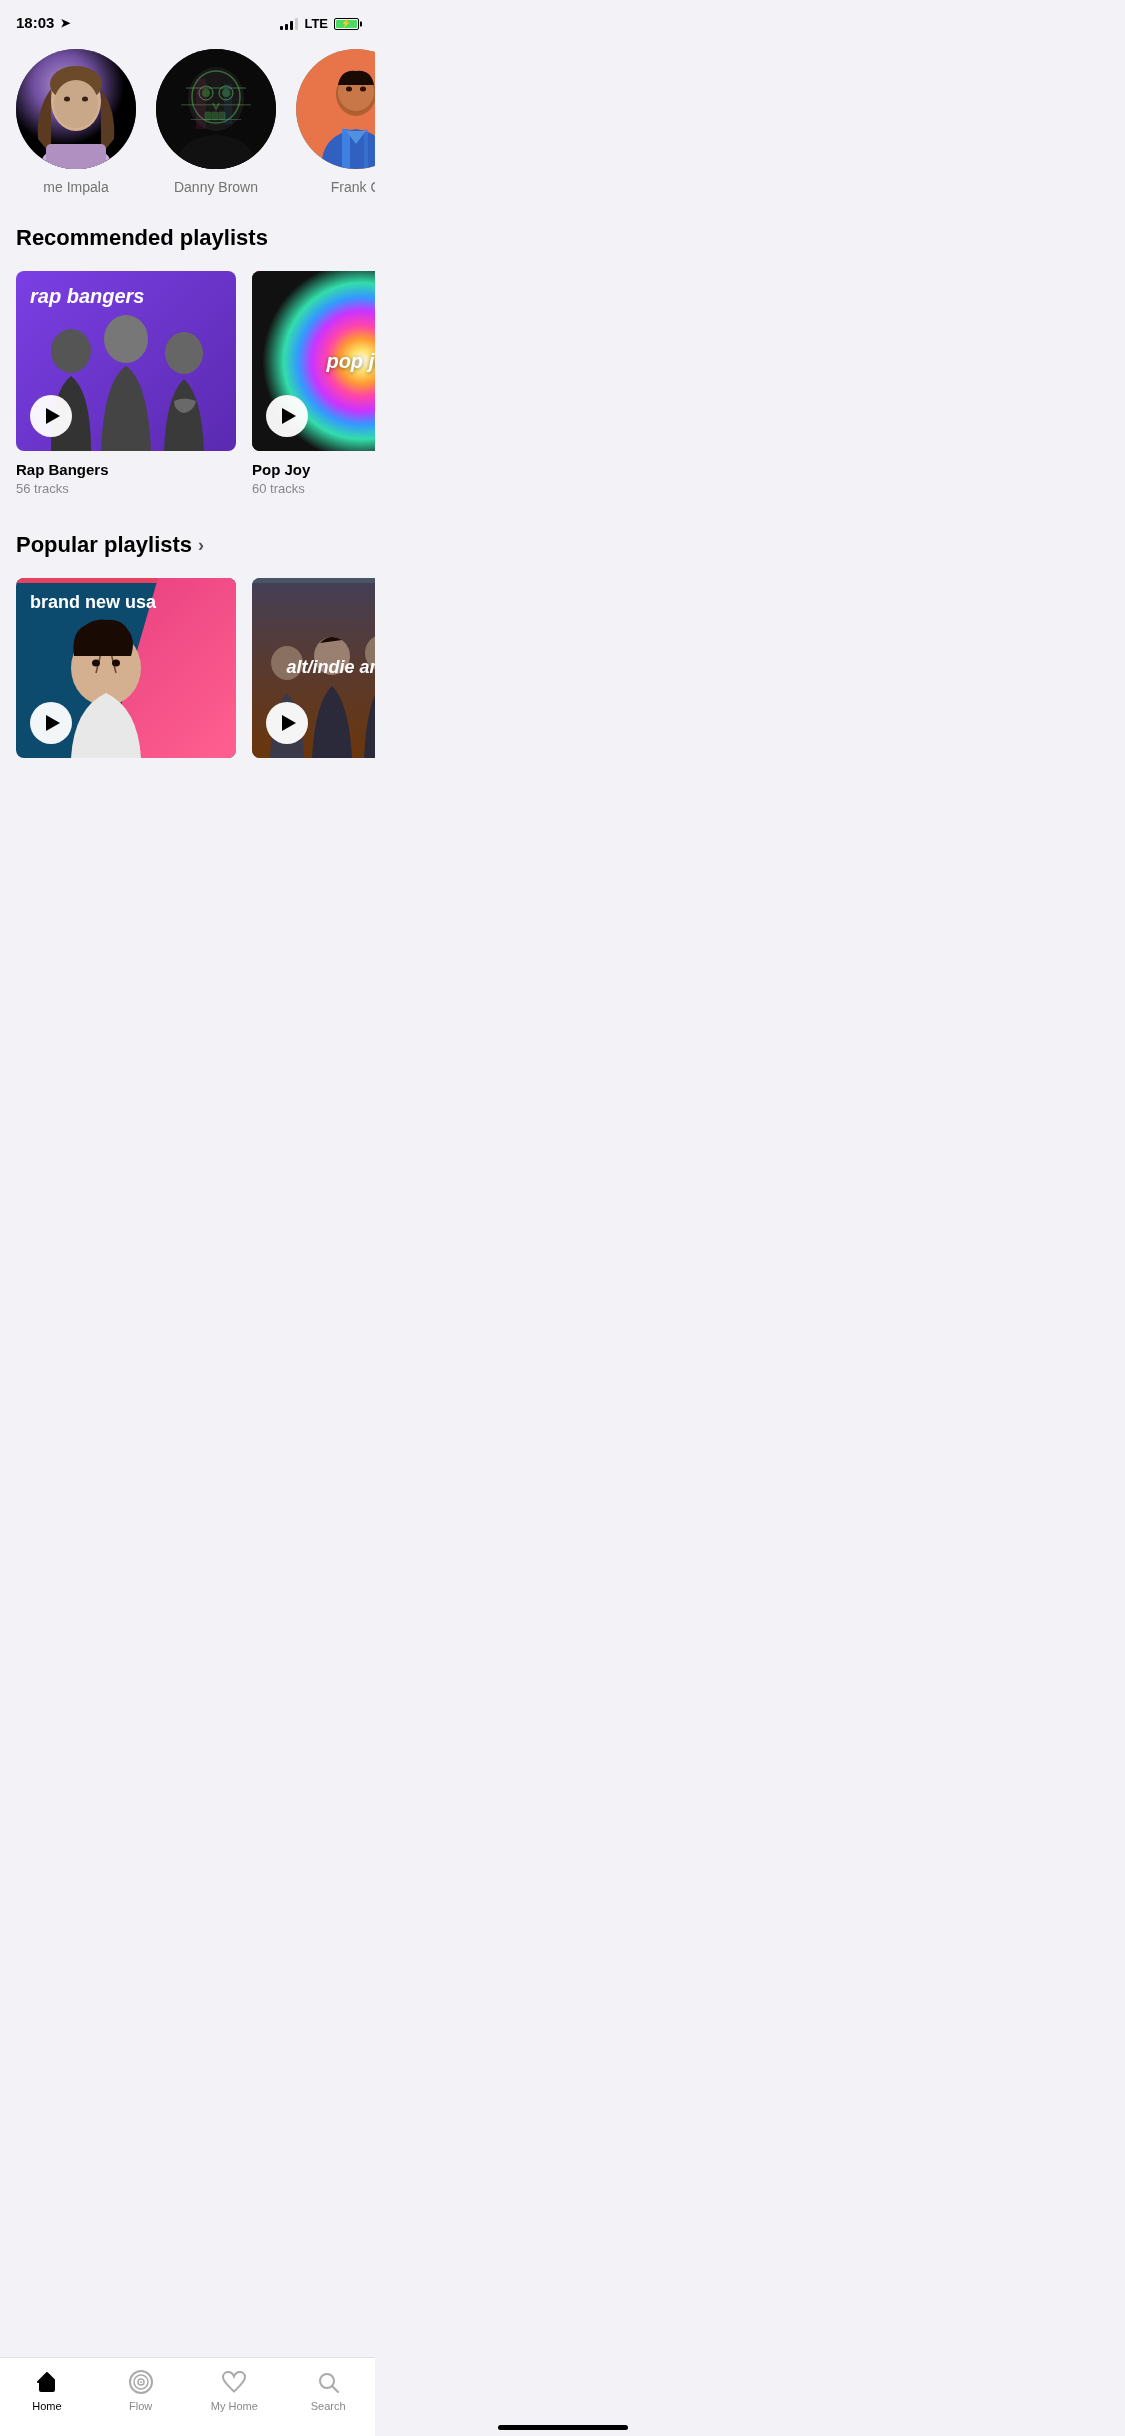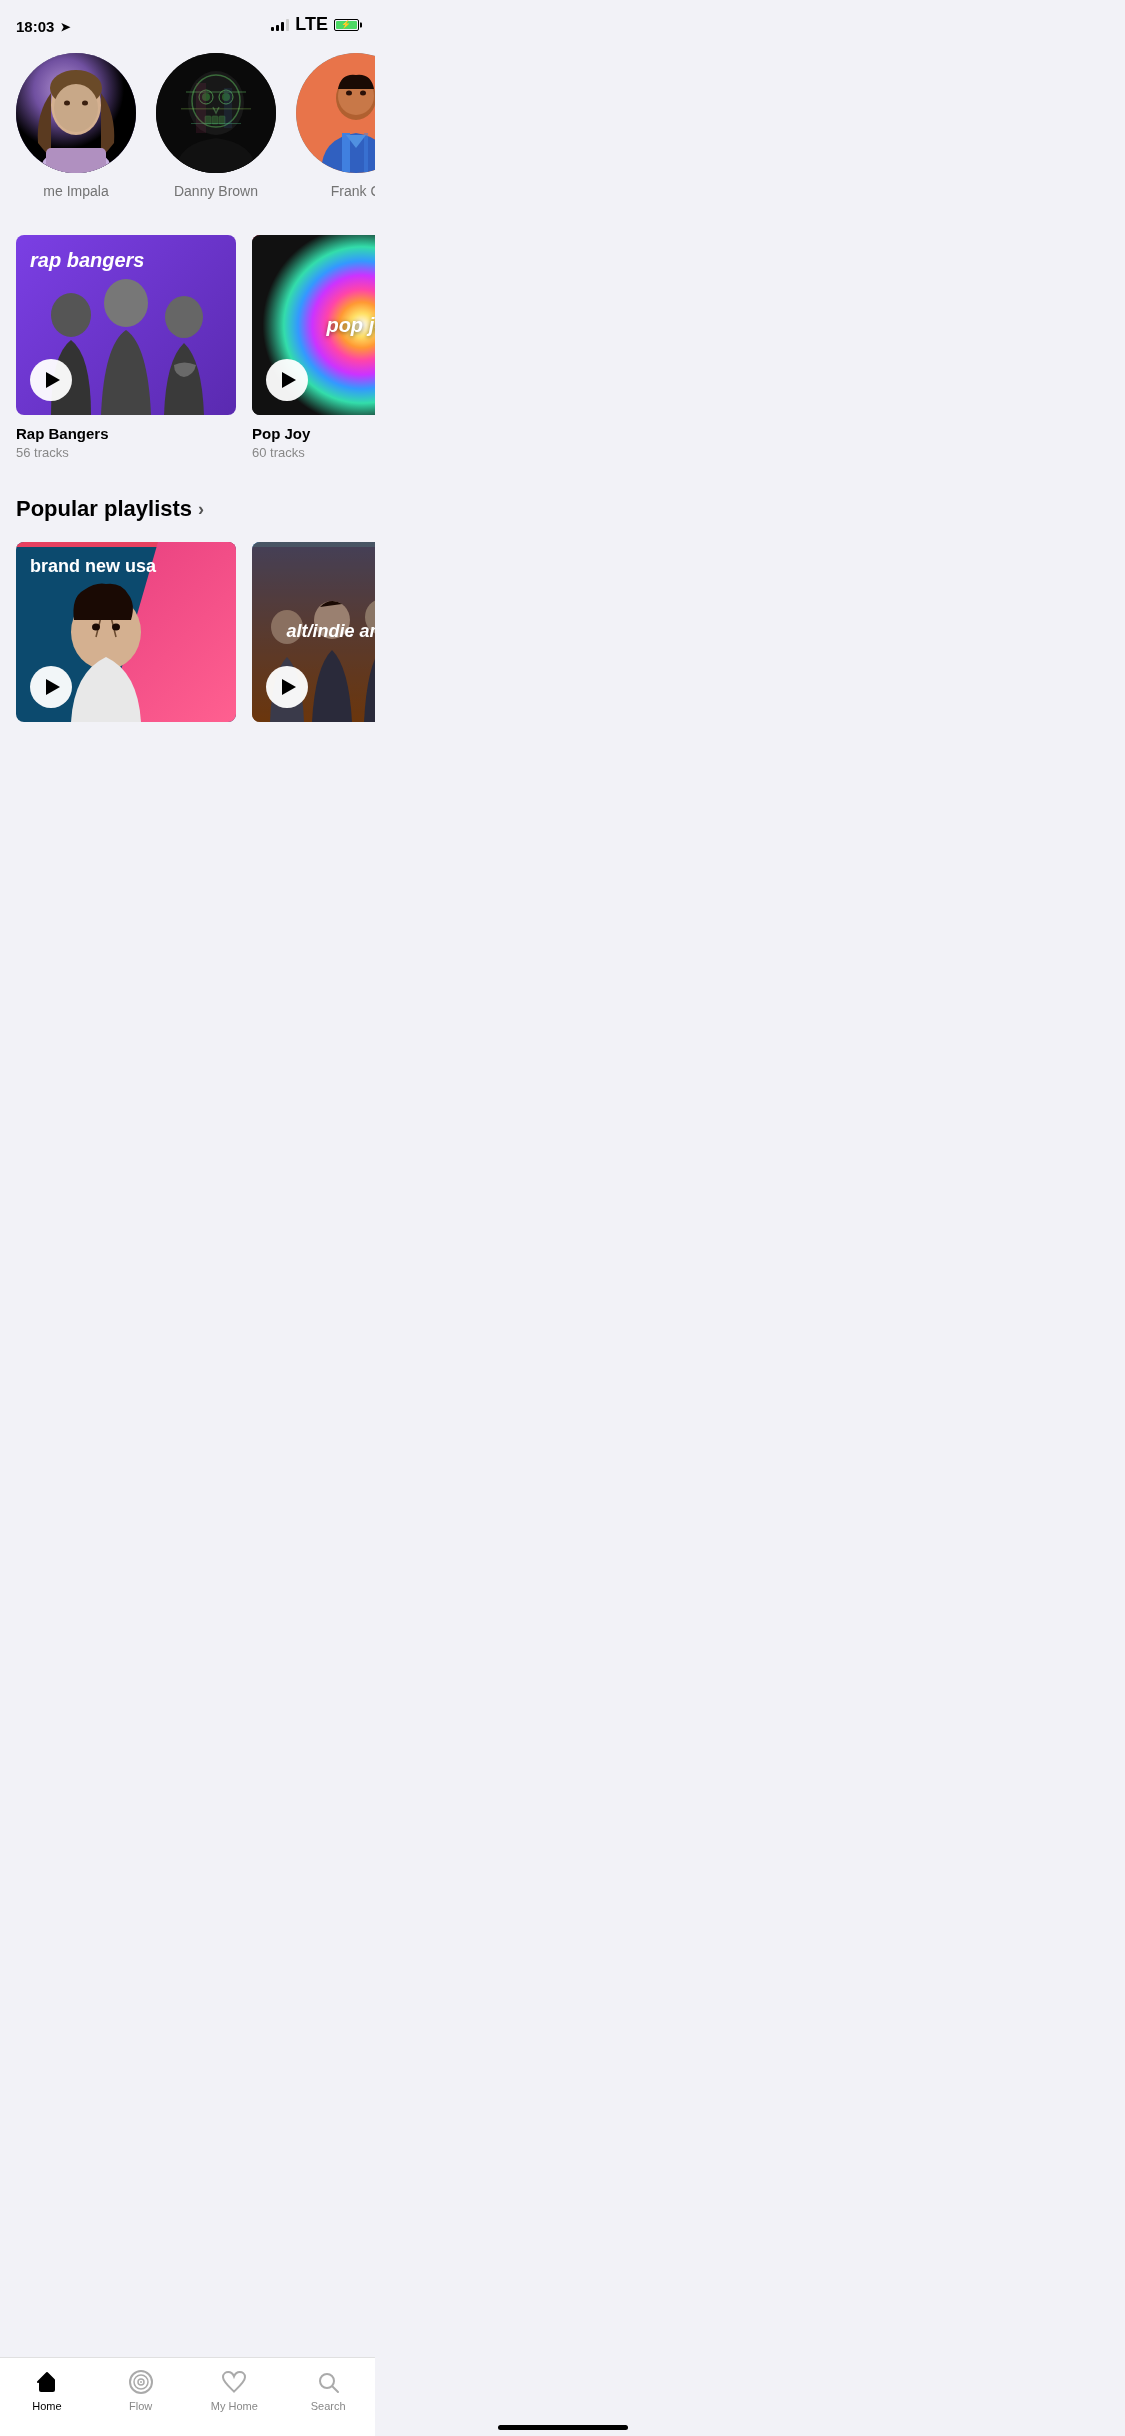--- a/index.html
+++ b/index.html
@@ -40,21 +40,21 @@
       align-items: flex-end;
       gap: 2px;
       height: 12px;
     }
     .signal-bar {
       width: 3px;
       background: #000;
       border-radius: 1px;
     }
     .lte-label {
-      font-size: 18px;
+      font-size: 13px;
       font-weight: 600;
       color: #000;
     }
     .battery {
       width: 25px;
       height: 12px;
       border: 1.5px solid #000;
       border-radius: 2px;
       position: relative;
       display: flex;
@@ -503,20 +503,23 @@
         <path d="M70,80 L70,120" stroke="#4080e0" stroke-width="4" opacity="0.5"></path>
 
         <path d="M50,82 L60,95 L70,82" fill="#5090e0"></path>
       </svg>
     </div>
     <span class="artist-name">Frank O</span>
   </div>
 </div>
 
 <div class="section">
+  <div class="section-header">
+    <span class="section-title">Recommended playlists</span>
+  </div>
   <div class="playlists-scroll">
 
     <div class="playlist-card">
       <div class="playlist-thumb">
         <div class="rap-bangers-bg">
           <span class="rap-bangers-title">rap bangers</span>
 
           <div style="position:absolute;bottom:0;left:0;right:0;height:150px;overflow:hidden;">
             <svg viewBox="0 0 220 150" width="220" height="150" style="position:absolute;bottom:0;left:0;">
 

